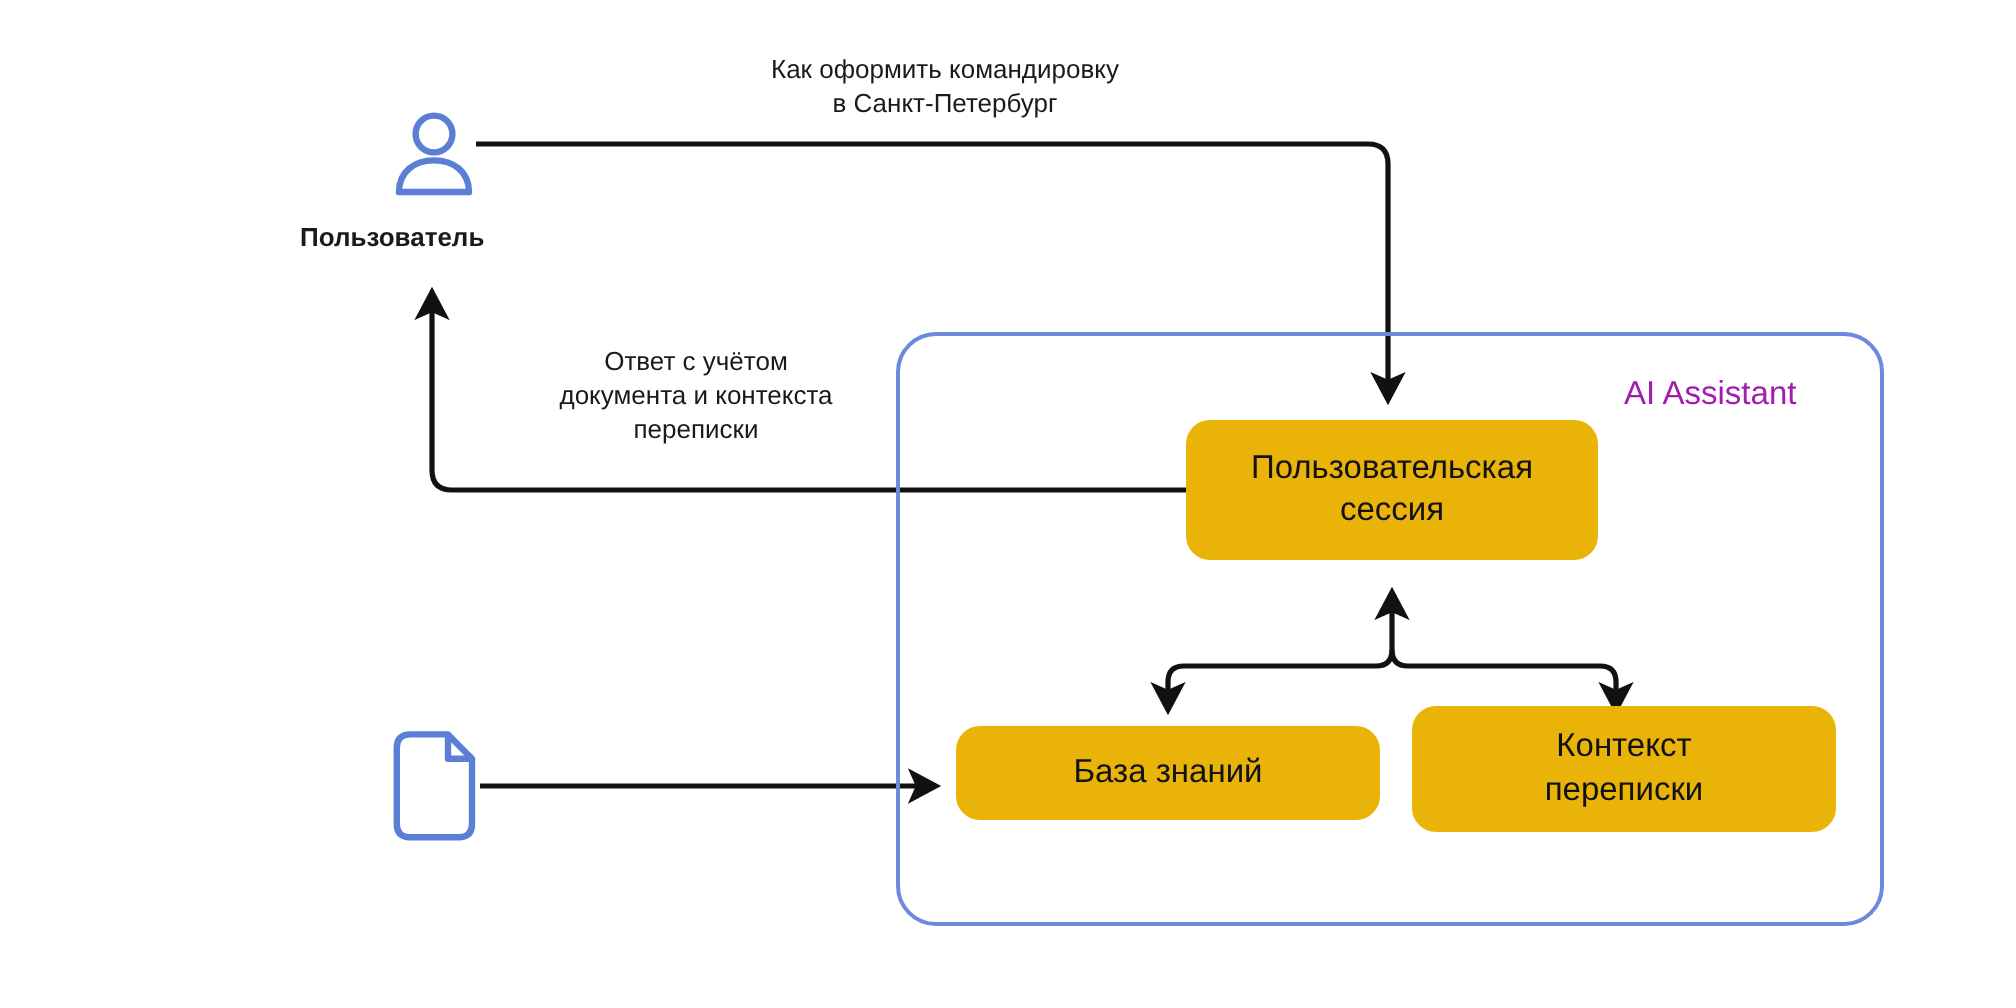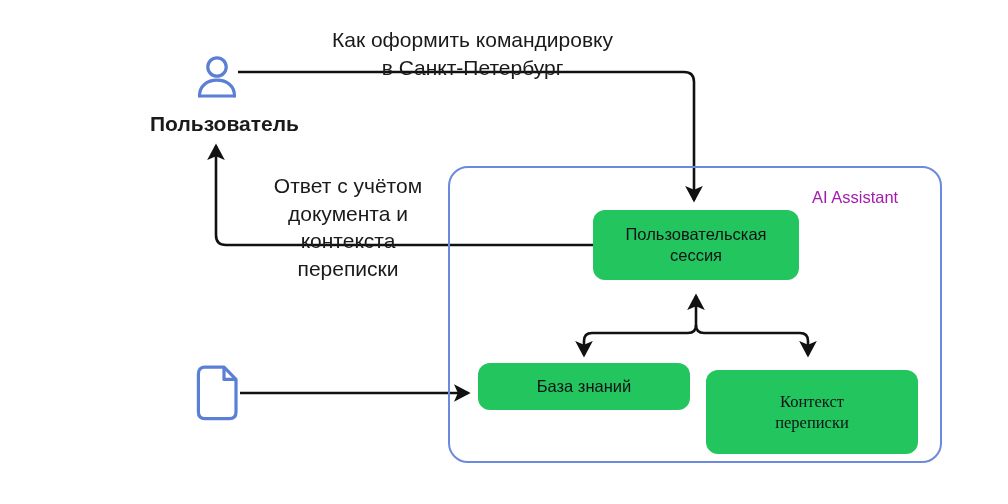--- a/index.html
+++ b/index.html
@@ -22,31 +22,31 @@
     position: absolute;
     left: 0;
     top: 0;
     width: 1008px;
     height: 504px;
     pointer-events: none;
   }
   .lbl {
     position: absolute;
     color: #1a1a1a;
-    font-size: 21px;
+    font-size: 13px;
     line-height: 1.32;
     white-space: pre-line;
   }
   .lbl.center { text-align: center; }
   .lbl.bold { font-weight: bold; }
 
   
   .node {
     position: absolute;
-    background: #22c55e;
+    background: #eab308;
     border-radius: 12px;
     display: flex;
     align-items: center;
     justify-content: center;
     text-align: center;
     color: #111216;
     font-size: 16.5px;
     line-height: 1.3;
     white-space: pre-line;
     box-sizing: border-box;
@@ -112,21 +112,21 @@
   </svg>
 
   <div id="assistant-box"></div>
   <div id="assistant-title">AI Assistant</div>
 
   <div class="node" style="left:593px; top:210px; width:206px; height:70px;">Пользовательская
 сессия</div>
 
   <div class="node" style="left:478px; top:363px; width:212px; height:47px;">База знаний</div>
 
-  <div class="node" style="left:706px; top:370px; width:212px; height:84px;font-family:Liberation Serif, serif;">Контекст
+  <div class="node" style="left:706px; top:353px; width:212px; height:63px;">Контекст
 переписки</div>
 
   <div class="lbl center" style="left:330px; top:26px; width:285px;">Как оформить командировку
 в Санкт-Петербург</div>
 
   <div class="lbl center" style="left:248px; top:172px; width:200px;">Ответ с учётом
 документа и контекста
 переписки</div>
 
 

